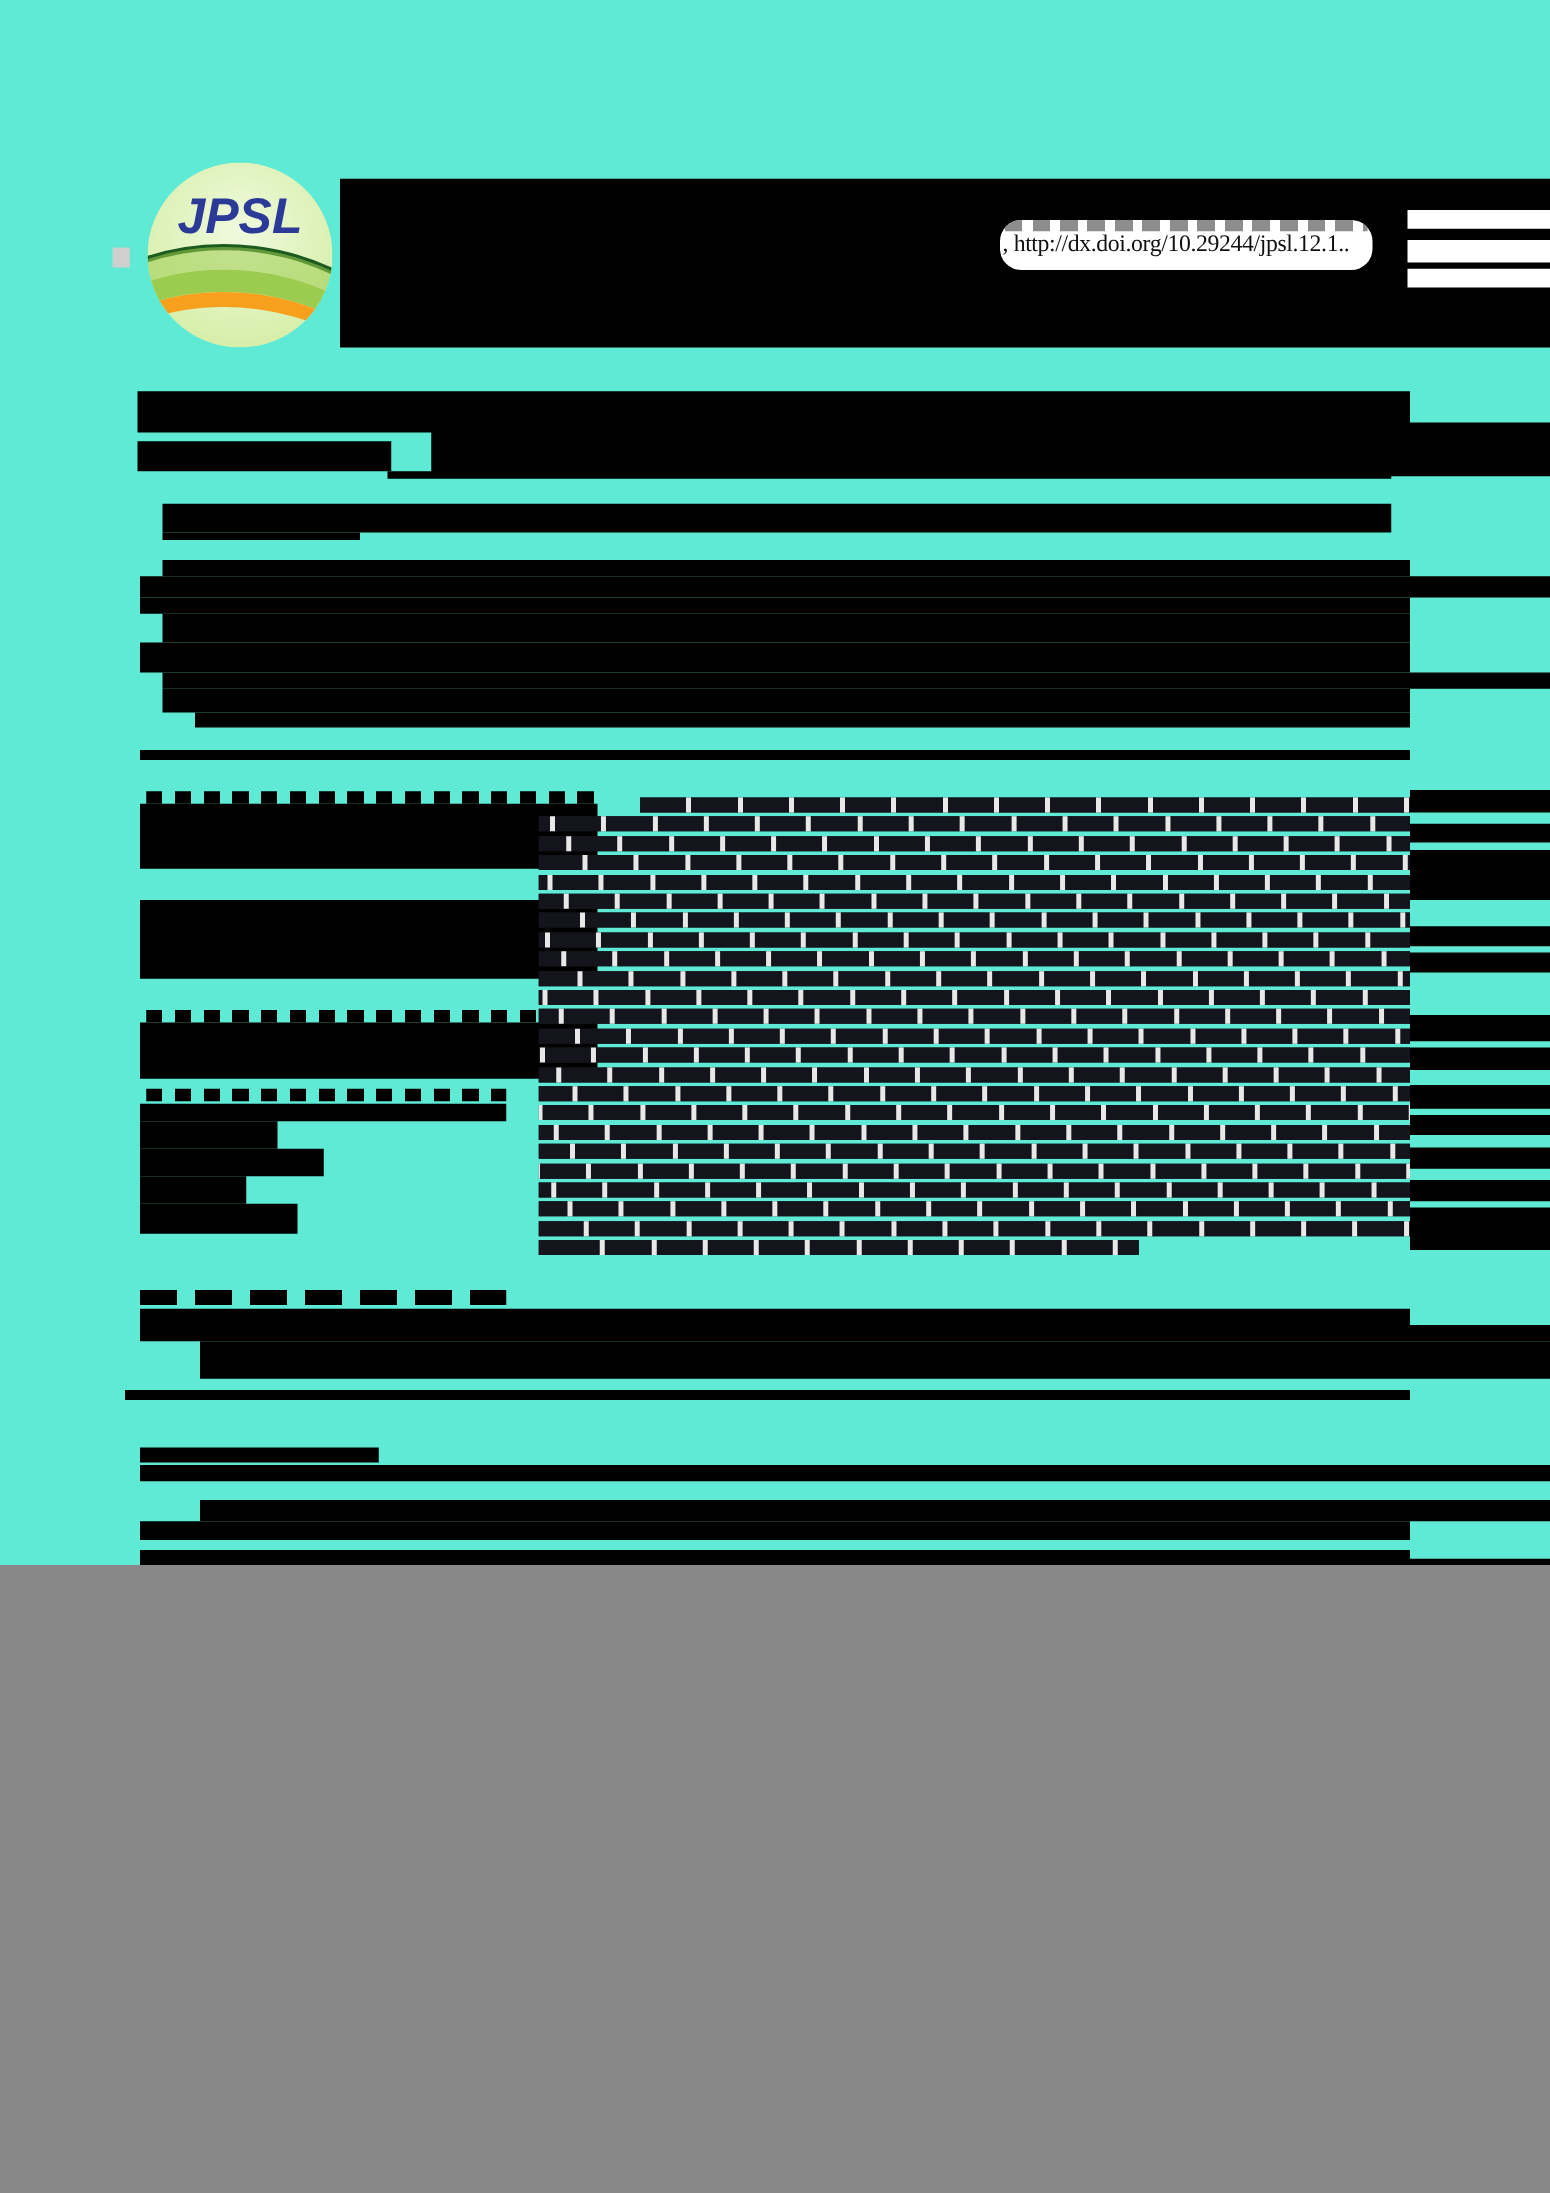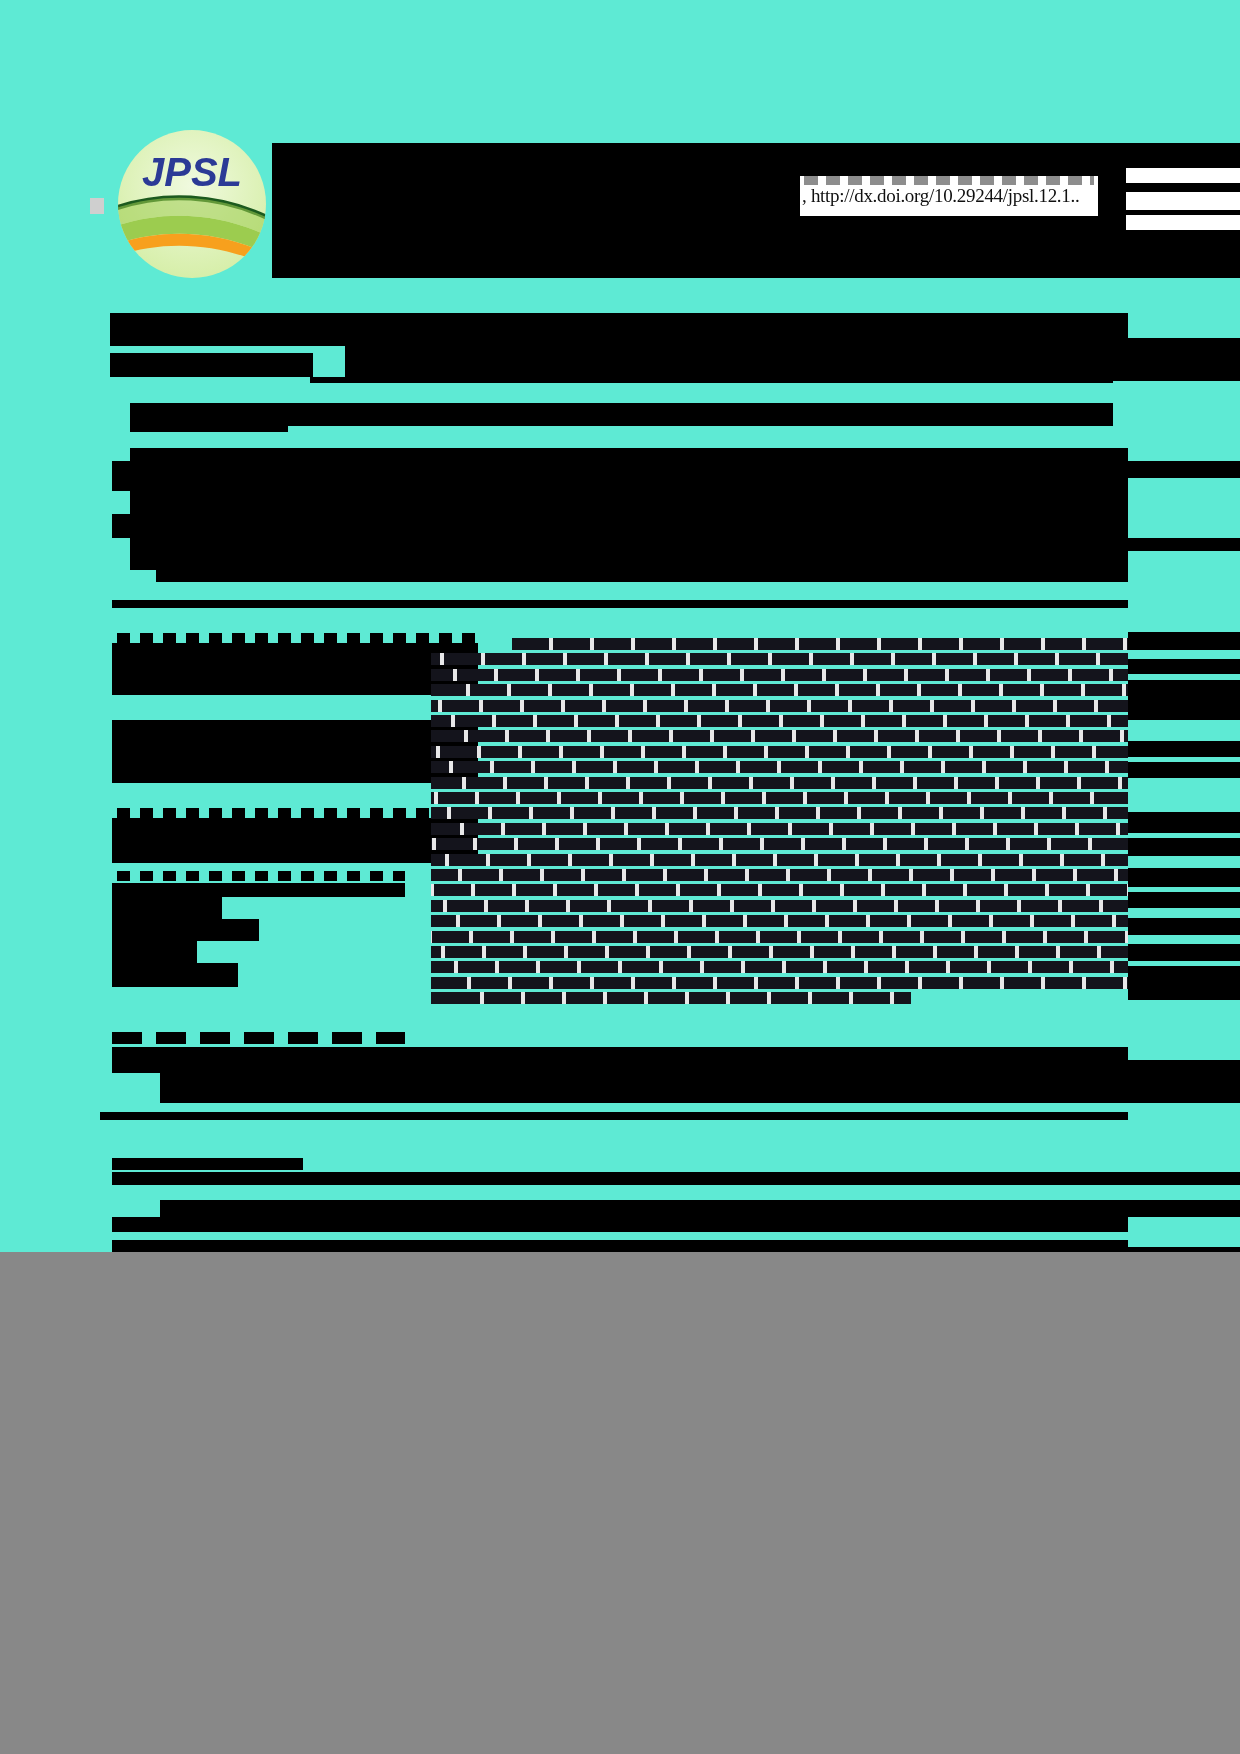--- a/index.html
+++ b/index.html
@@ -9,21 +9,21 @@
     font-family:"Liberation Serif", serif;
   }
   .bar{position:absolute;background:#000;}
   .dashrow{position:absolute;}
   .absline{position:absolute;}
   
   #logo{position:absolute;left:118px;top:130px;width:148px;height:148px;z-index:3;}
   
   #doi-box{
     position:absolute;left:800px;top:176px;width:298px;height:40px;
-    background:#ffffff;z-index:3;overflow:hidden;
+    background:#ffffff;z-index:3;overflow:hidden;border-radius:17px;
   }
   #doi-remnant{
     position:absolute;left:4px;top:0;width:290px;height:9px;
     background:repeating-linear-gradient(90deg,#8d8d8d 0 14px,rgba(255,255,255,0) 14px 22px);
   }
   #doi-link{
     position:absolute;left:2px;top:9px;width:296px;
     font-size:19px;color:#101010;letter-spacing:-0.3px;white-space:nowrap;
     text-decoration:none;
   }

